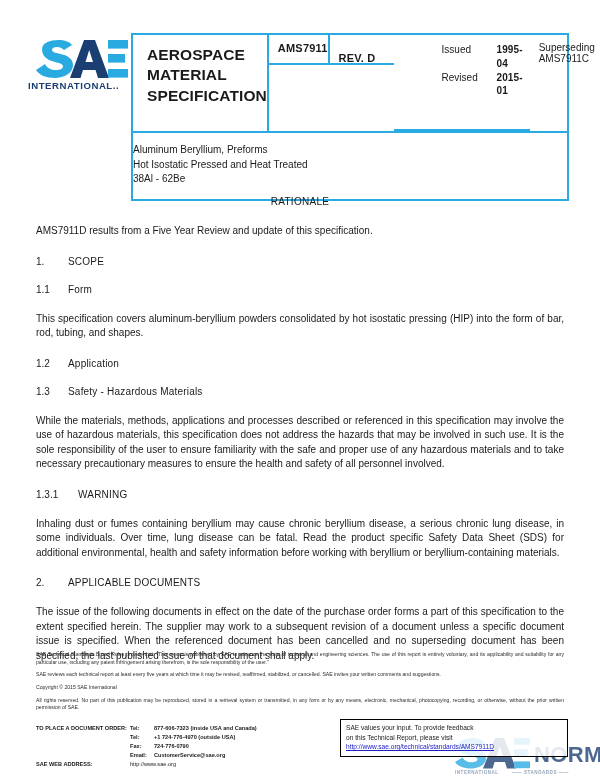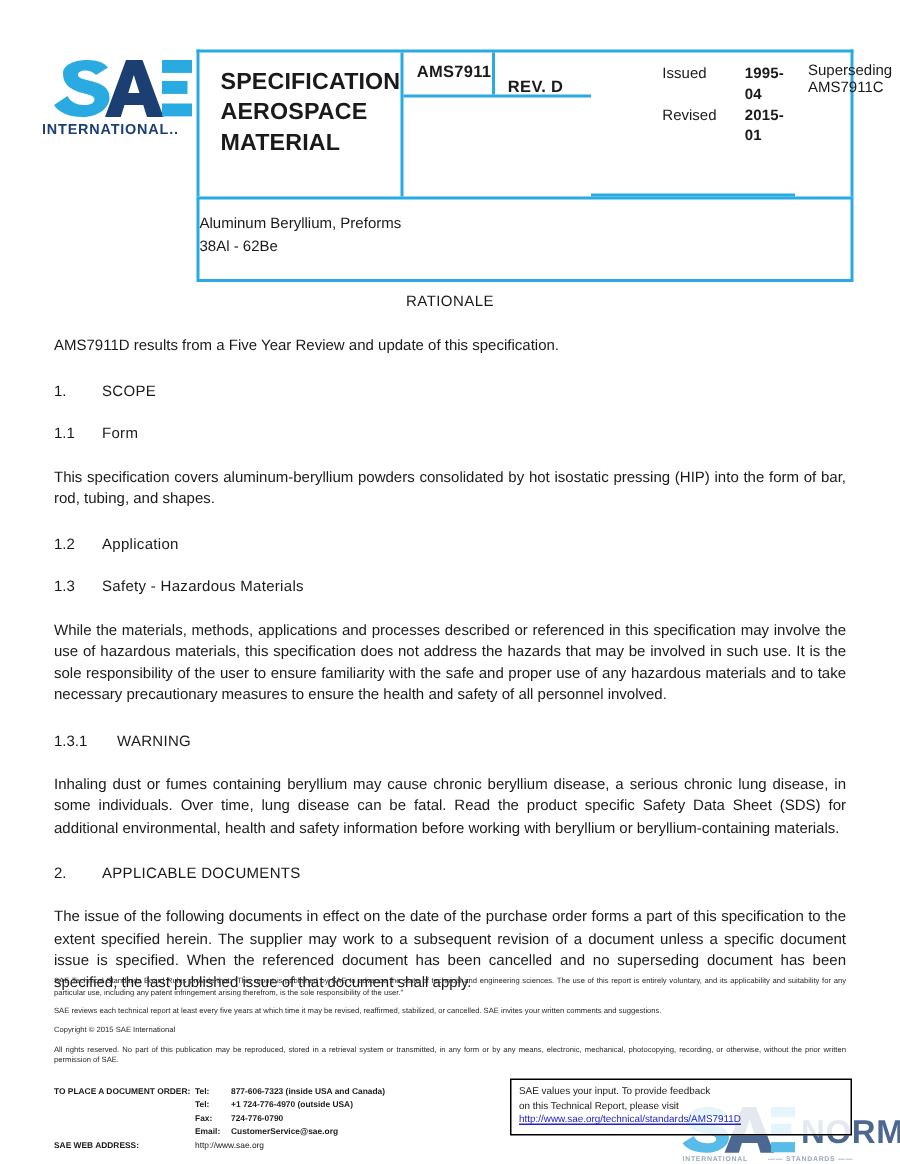--- a/index.html
+++ b/index.html
@@ -219,22 +219,22 @@
 
         <text x="0" y="52" font-family="Liberation Sans, sans-serif" font-size="9.6" font-weight="bold" letter-spacing="0.55" fill="#1b3f73">INTERNATIONAL..</text>
       </svg>
     </div>
 
     <div class="hdr-table">
 
       <div class="hdr-row-top">
 
         <div class="hdr-title-cell">
+          <div class="t-line">AEROSPACE MATERIAL</div>
           <div class="t-line">SPECIFICATION</div>
-          <div class="t-line">AEROSPACE MATERIAL</div>
         </div>
 
         <div class="hdr-right-col">
 
           <div class="hdr-num-row">
             <div class="hdr-docnum">AMS7911</div>
             <div class="hdr-rev">REV. D</div>
           </div>
 
           <div class="hdr-dates">
@@ -247,20 +247,21 @@
               <span class="date-value">2015-01</span>
             </div>
           </div>
 
           <div class="hdr-super">Superseding AMS7911C</div>
         </div>
       </div>
 
       <div class="hdr-row-bottom">
         <div>Aluminum Beryllium, Preforms</div>
+        <div>Hot Isostatic Pressed and Heat Treated</div>
         <div>38Al - 62Be</div>
       </div>
     </div>
   </div>
 
   <div class="body-area">
 
     <div class="centered-head">RATIONALE</div>
 
     <p class="para">AMS7911D results from a Five Year Review and update of this specification.</p>

